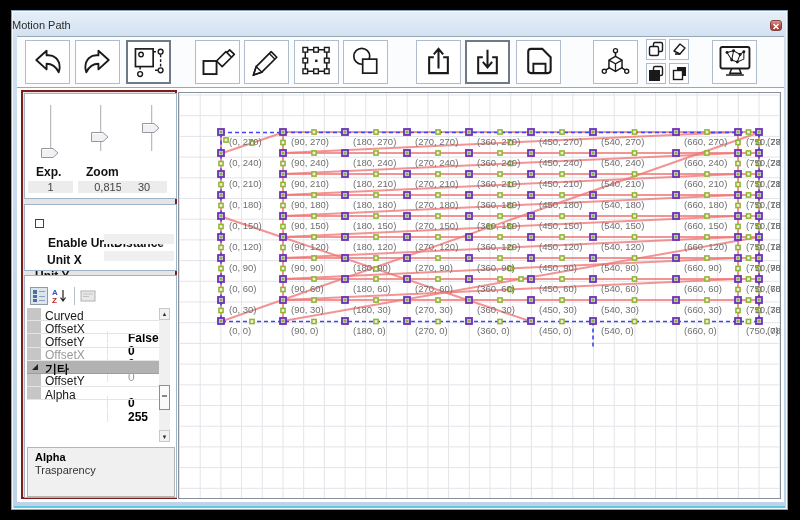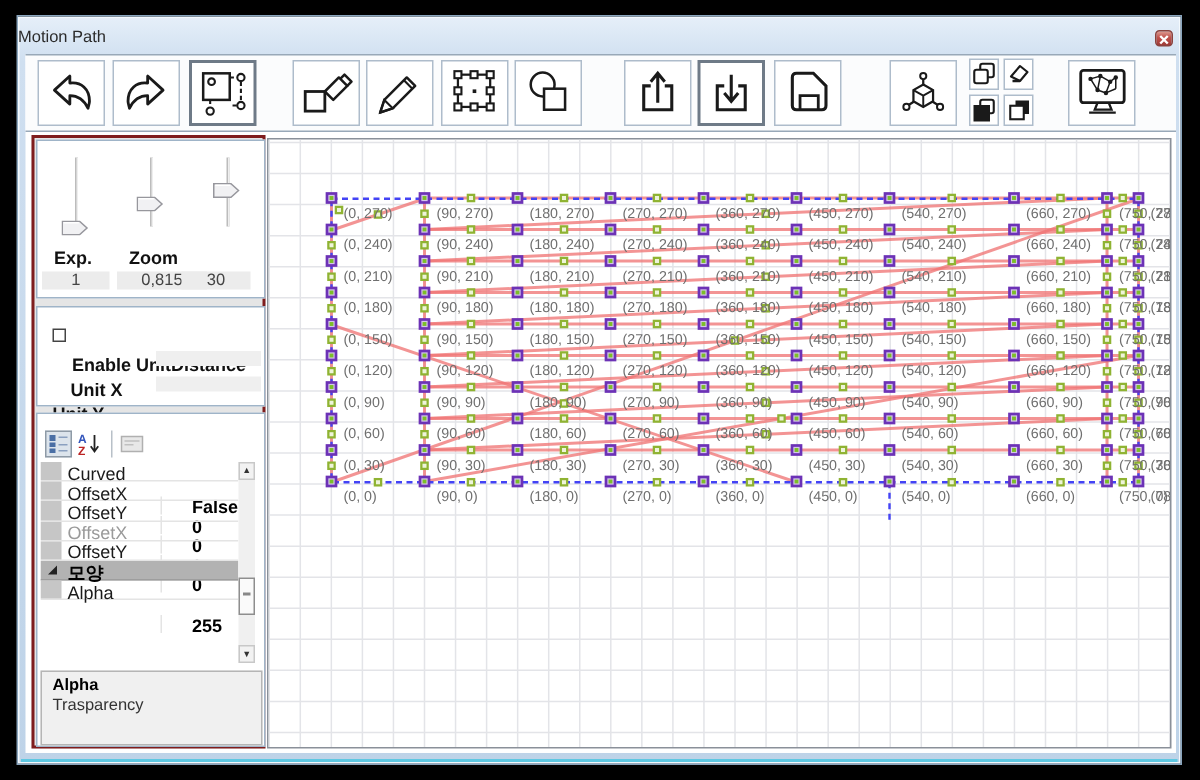--- a/index.html
+++ b/index.html
@@ -233,28 +233,28 @@
           <div class="prow">
               <div class="gut"></div>
               <div class="nm">OffsetY</div>
               <div class="vl">0</div>
             </div>
           <div class="prow dis">
               <div class="gut"></div>
               <div class="nm">OffsetX</div>
               <div class="vl">0</div>
             </div>
+          <div class="prow cat">
+              <div class="tri"></div>
+              <div class="nm">기타</div>
+            </div>
           <div class="prow">
               <div class="gut"></div>
               <div class="nm">OffsetY</div>
               <div class="vl">0</div>
-            </div>
-          <div class="prow cat">
-              <div class="tri"></div>
-              <div class="nm">모양</div>
             </div>
           <div class="prow">
               <div class="gut"></div>
               <div class="nm">Alpha</div>
               <div class="vl">255</div>
             </div>
         </div>
         <div id="pgsb">
             <div style="position:absolute;left:0;top:0;width:100%;height:12px;background:#f2f2f2;border:1px solid #c8c8c8;text-align:center;font-size:6px;color:#333;line-height:10px;">▲</div>
 <div style="position:absolute;left:0;bottom:0;width:100%;height:12px;background:#f2f2f2;border:1px solid #c8c8c8;text-align:center;font-size:6px;color:#333;line-height:12px;">▼</div>

